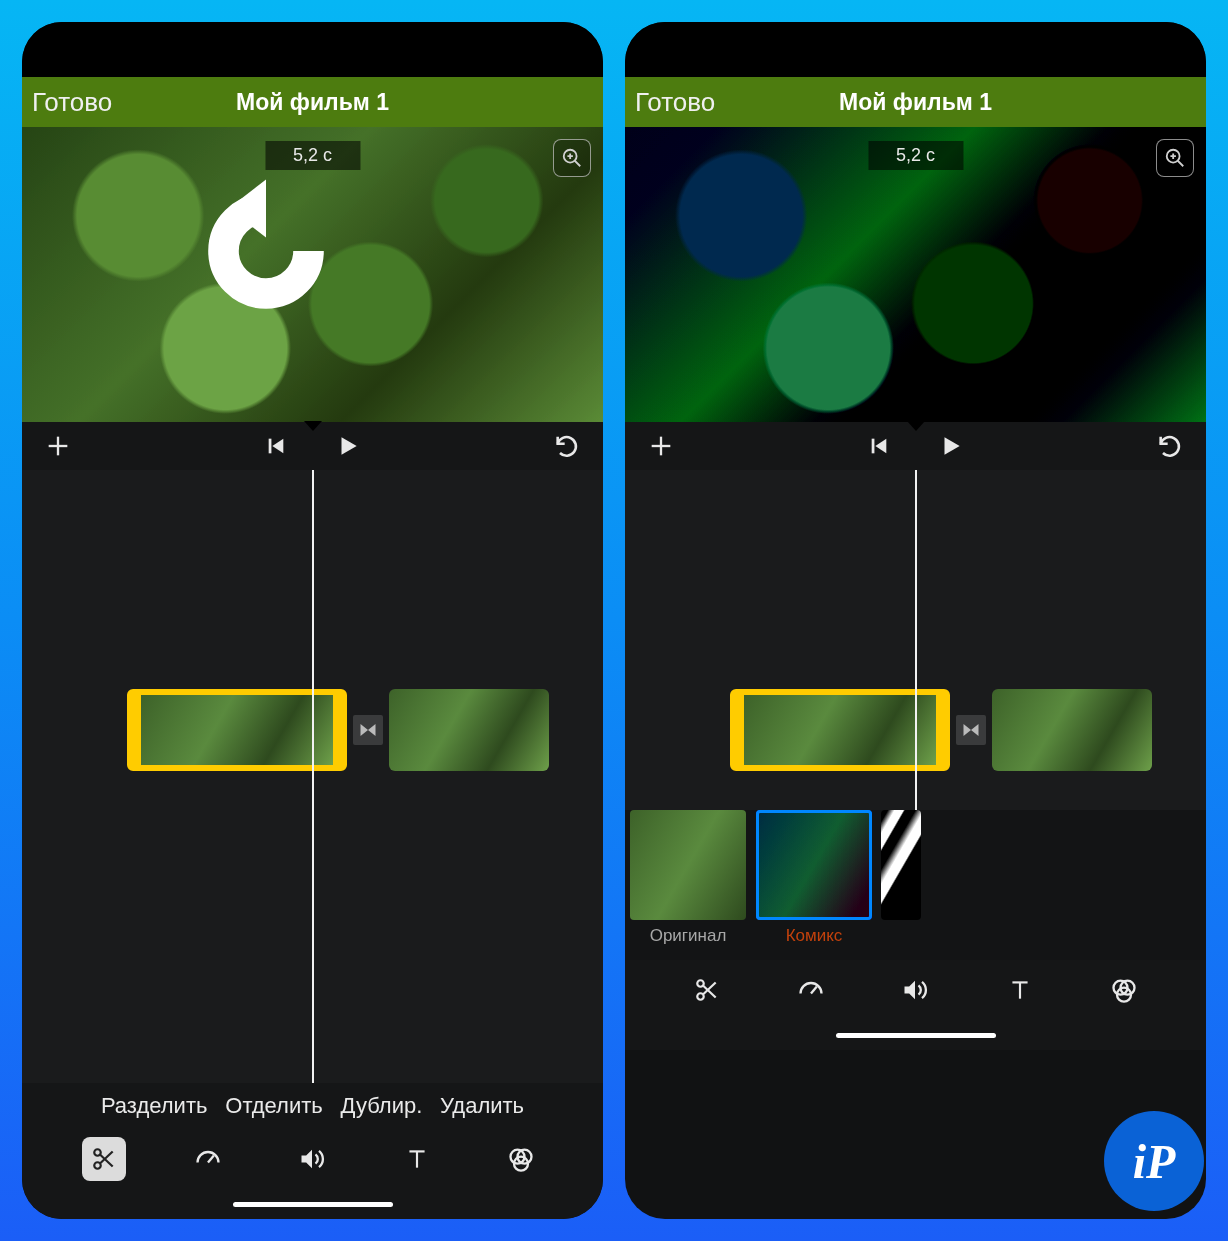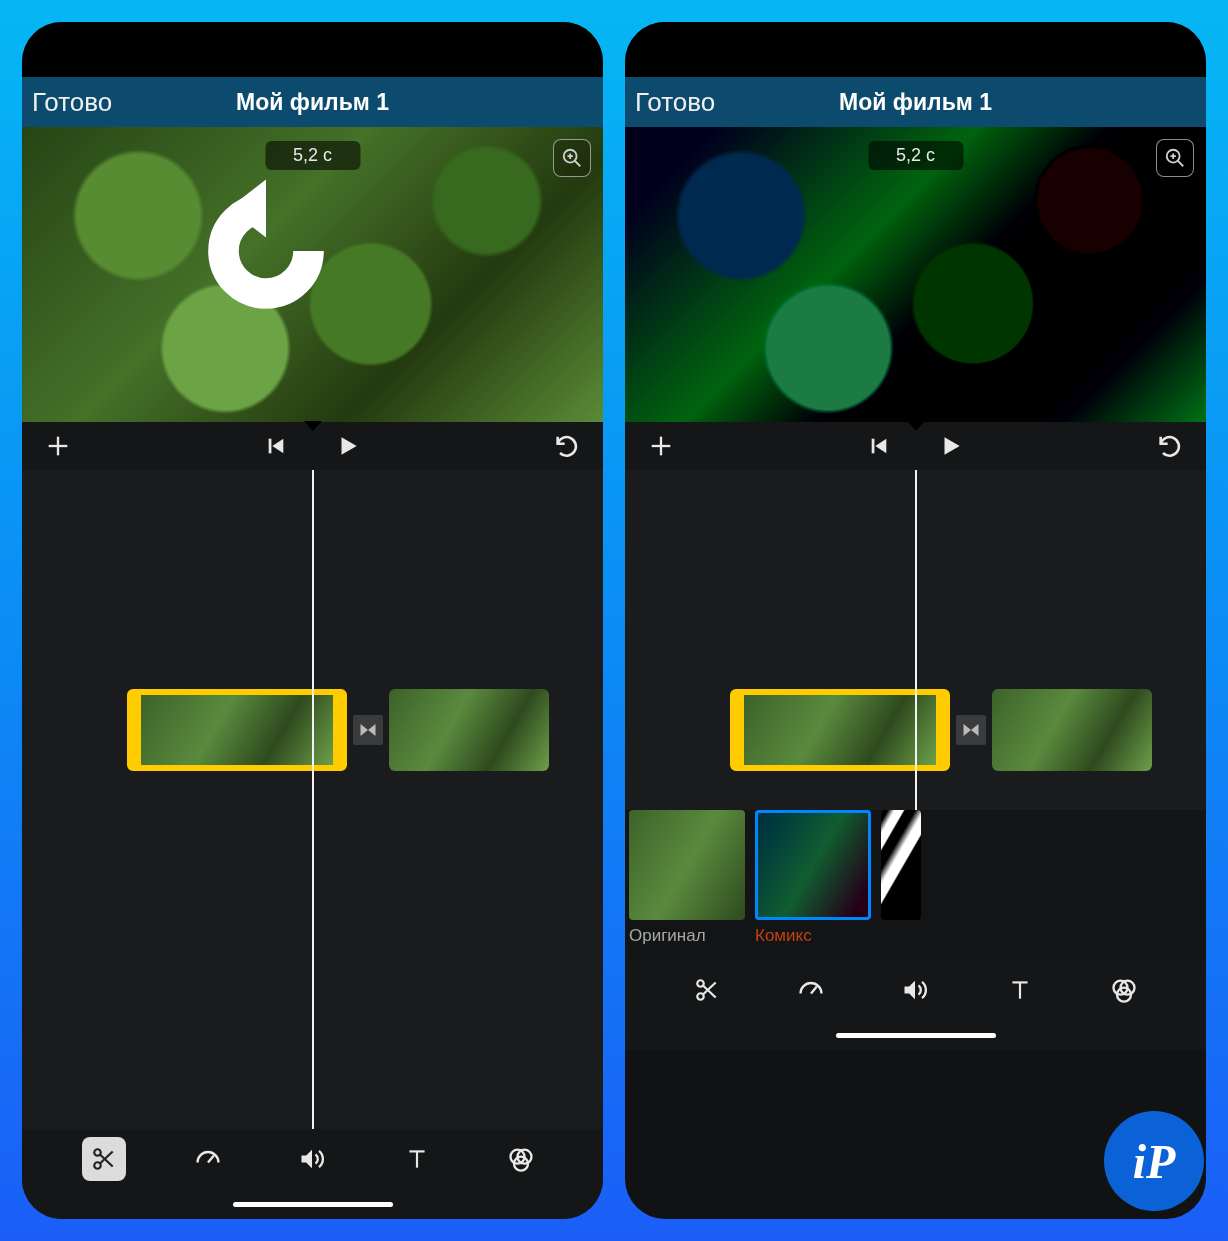--- a/index.html
+++ b/index.html
@@ -30,21 +30,21 @@
   }
   .statusbar {
     height: 55px;
     background: #000;
   }
   .topbar {
     height: 50px;
     display: flex;
     align-items: center;
     padding: 0 10px;
-    background: #0c4a6e;
+    background: #4d7c0f;
     position: relative;
   }
   .done-link {
     color: #f0f0f0;
     font-size: 26px;
     font-weight: 400;
   }
   .title {
     position: absolute;
     left: 50%;
@@ -76,21 +76,21 @@
       radial-gradient(circle at 20% 30%, #3a5564 0 12%, transparent 13%),
       radial-gradient(circle at 60% 60%, #2d5a3e 0 15%, transparent 16%),
       radial-gradient(circle at 80% 25%, #4a1e3a 0 10%, transparent 11%),
       radial-gradient(circle at 35% 75%, #5a806a 0 14%, transparent 15%),
       linear-gradient(135deg, #1e2e4a 0%, #3a7250 40%, #2a1035 70%, #4d7a55 100%);
   }
   .time-bubble {
     position: absolute;
     top: 14px; left: 50%; transform: translateX(-50%);
     background: rgba(0,0,0,0.55);
-    border-radius: 6px;
+    border-radius: 0;
     padding: 4px 28px;
     font-size: 18px;
     color: #e8e8e8;
   }
   .zoom-btn {
     position: absolute;
     top: 12px; right: 12px;
     width: 38px; height: 38px;
     border: 1.6px solid rgba(200,200,200,0.7);
     border-radius: 8px;
@@ -229,21 +229,21 @@
   .slider-val { font-size:22px; color:#e8e8e8; width:50px; text-align:center;}
   .filterstrip {
     height: 150px;
     background:#131415;
     display:flex;
     gap:8px;
     padding: 0 4px;
     overflow:hidden;
   }
   .filt {
-    display:flex; flex-direction:column; align-items:flex-start;
+    display:flex; flex-direction:column; align-items:center;
     width: 118px; flex-shrink:0;
   }
   .filt .thumb {
     width:116px; height:110px; border-radius:4px;
     background: linear-gradient(120deg,#3d6229,#5a8a3e,#2e4a1e);
     position:relative;
   }
   .filt.sel .thumb { outline: 3px solid #0a84ff; outline-offset: -3px; }
   .filt .lbl { font-size:17px; color:#a8a8a8; margin-top:6px; white-space:nowrap;}
   .filt.sel .lbl { color:#c2410c; }
@@ -330,20 +330,26 @@
           <svg width="18" height="18" viewBox="0 0 24 24" fill="#bbb">
               <polygon points="2,4 12,12 2,20"></polygon>
               <polygon points="22,4 12,12 22,20"></polygon>
             </svg>
         </div>
         <div class="clip plain">
             <div class="clipimg"></div>
           </div>
       </div>
     </div>
+    <div class="actionrow">
+      <span>Разделить</span>
+      <span>Отделить</span>
+      <span>Дублир.</span>
+      <span>Удалить</span>
+    </div>
     <div class="toolrow">
       <div class="tool sel1">
         <svg width="26" height="26" viewBox="0 0 24 24" fill="none" stroke="#222" stroke-width="2">
             <circle cx="6" cy="6" r="3"></circle>
             <circle cx="6" cy="18" r="3"></circle>
             <line x1="8.5" y1="8" x2="20" y2="19"></line>
             <line x1="8.5" y1="16" x2="20" y2="5"></line>
           </svg>
       </div>
       <div class="tool">

